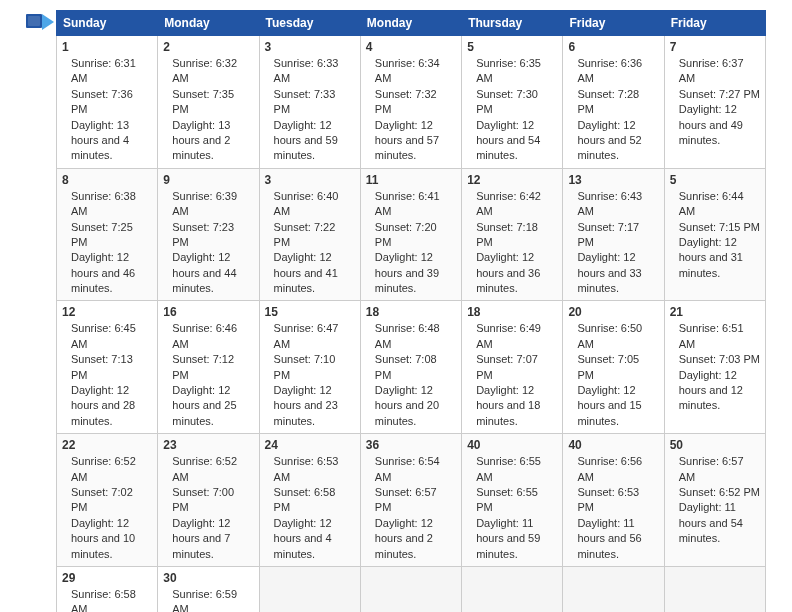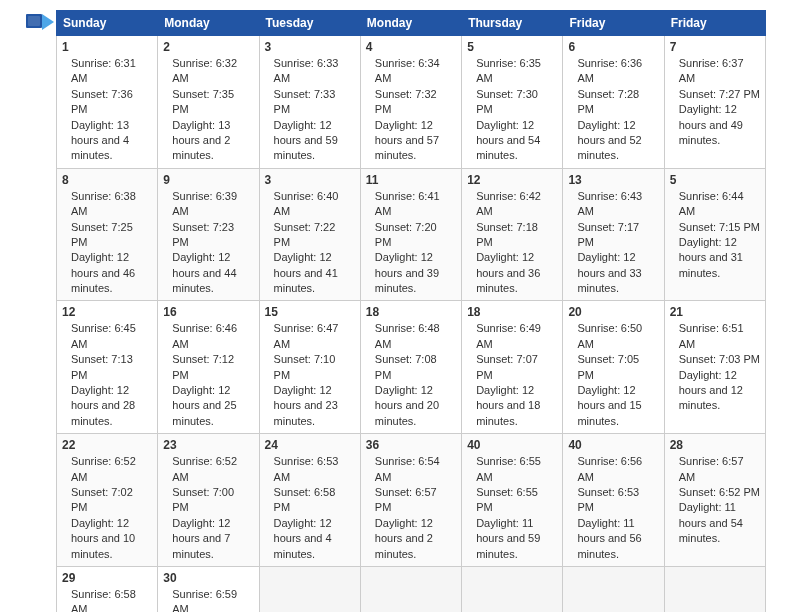--- a/index.html
+++ b/index.html
@@ -242,21 +242,21 @@
           </td>
           <td>
             <span class="day-num">40</span>
             <div class="day-info">Sunrise: 6:55 AM<br>Sunset: 6:55 PM<br>Daylight: 11 hours and 59 minutes.</div>
           </td>
           <td>
             <span class="day-num">40</span>
             <div class="day-info">Sunrise: 6:56 AM<br>Sunset: 6:53 PM<br>Daylight: 11 hours and 56 minutes.</div>
           </td>
           <td>
-            <span class="day-num">28</span>
+            <span class="day-num">50</span>
             <div class="day-info">Sunrise: 6:57 AM<br>Sunset: 6:52 PM<br>Daylight: 11 hours and 54 minutes.</div>
           </td>
         </tr>
         <tr>
           <td>
             <span class="day-num">29</span>
             <div class="day-info">Sunrise: 6:58 AM<br>Sunset: 6:50 PM<br>Daylight: 11 hours and 51 minutes.</div>
           </td>
           <td>
             <span class="day-num">30</span>

